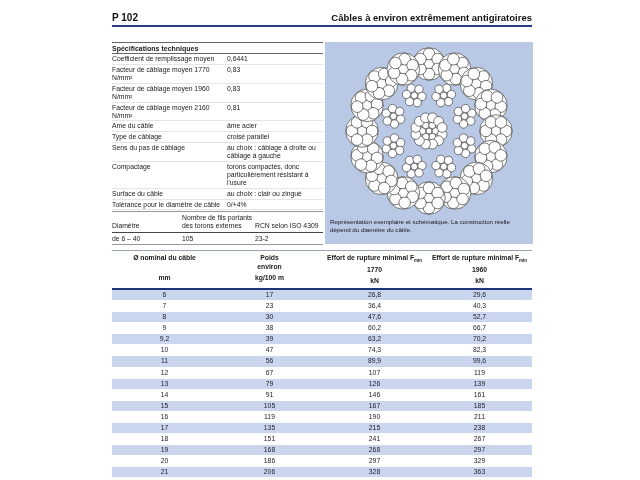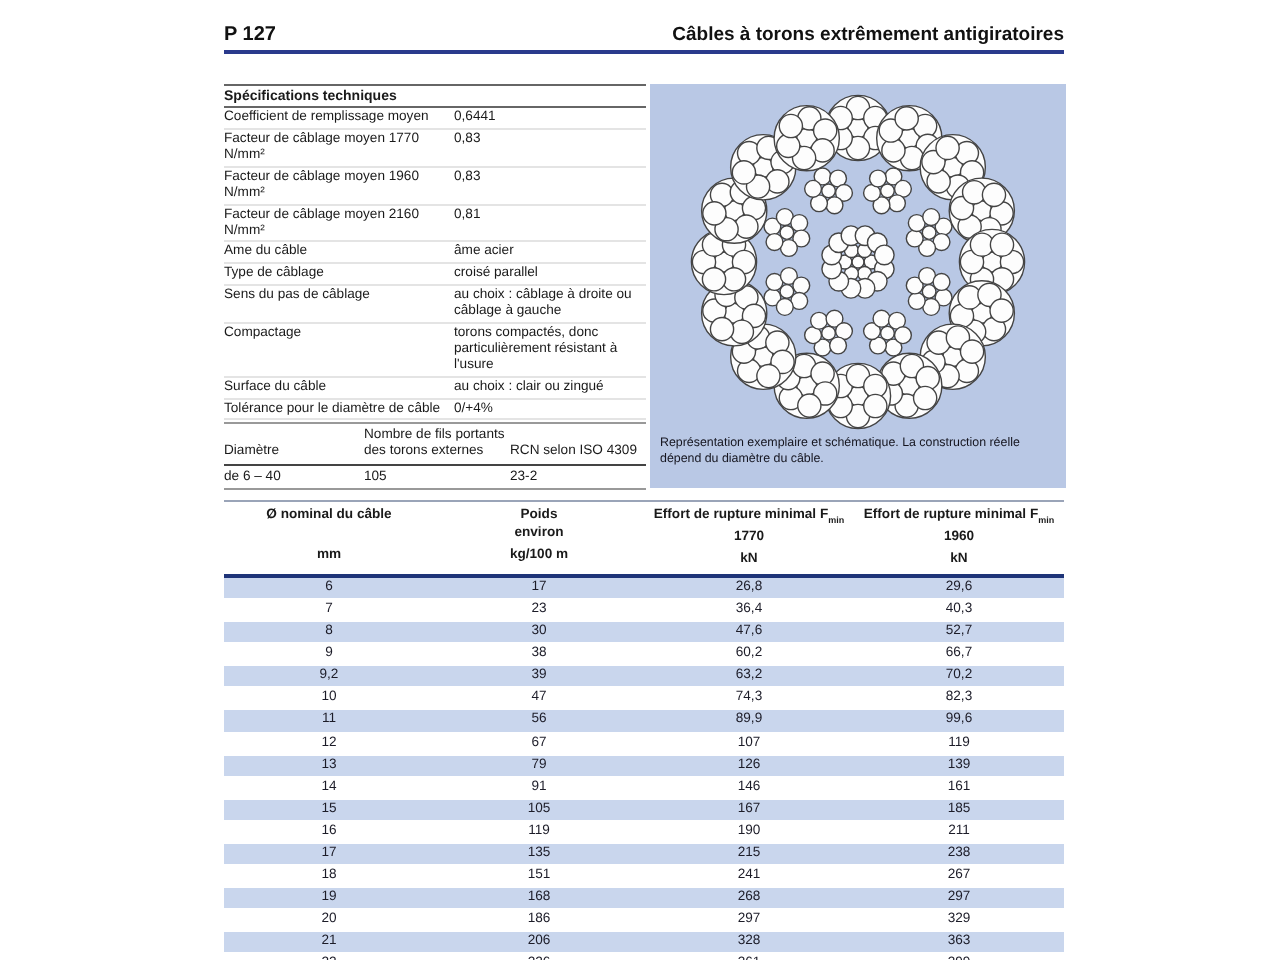--- a/index.html
+++ b/index.html
@@ -44,22 +44,22 @@
           text-align:center;font-size:6.8px;color:#1c1c28;border-bottom:1.2px solid #fff;}
   .dt-row.alt{background:#c9d6ed;}
 </style>
 </head>
 <body>
 
 <div class="page">
 
   <div class="hdr">
     <div class="hdr-row">
-      <span class="page-code">P 127</span>
-      <span class="page-title">Câbles à torons extrêmement antigiratoires</span>
+      <span class="page-code">P 102</span>
+      <span class="page-title">Câbles à environ extrêmement antigiratoires</span>
     </div>
     <div class="hdr-rule"></div>
   </div>
 
   <div class="specs">
     <div class="specs-title">Spécifications techniques</div>
     <div id="spec-rows">
         <div class="spec-row">
           <div class="spec-label">Coefficient de remplissage moyen</div>
           <div class="spec-value">0,6441</div>

